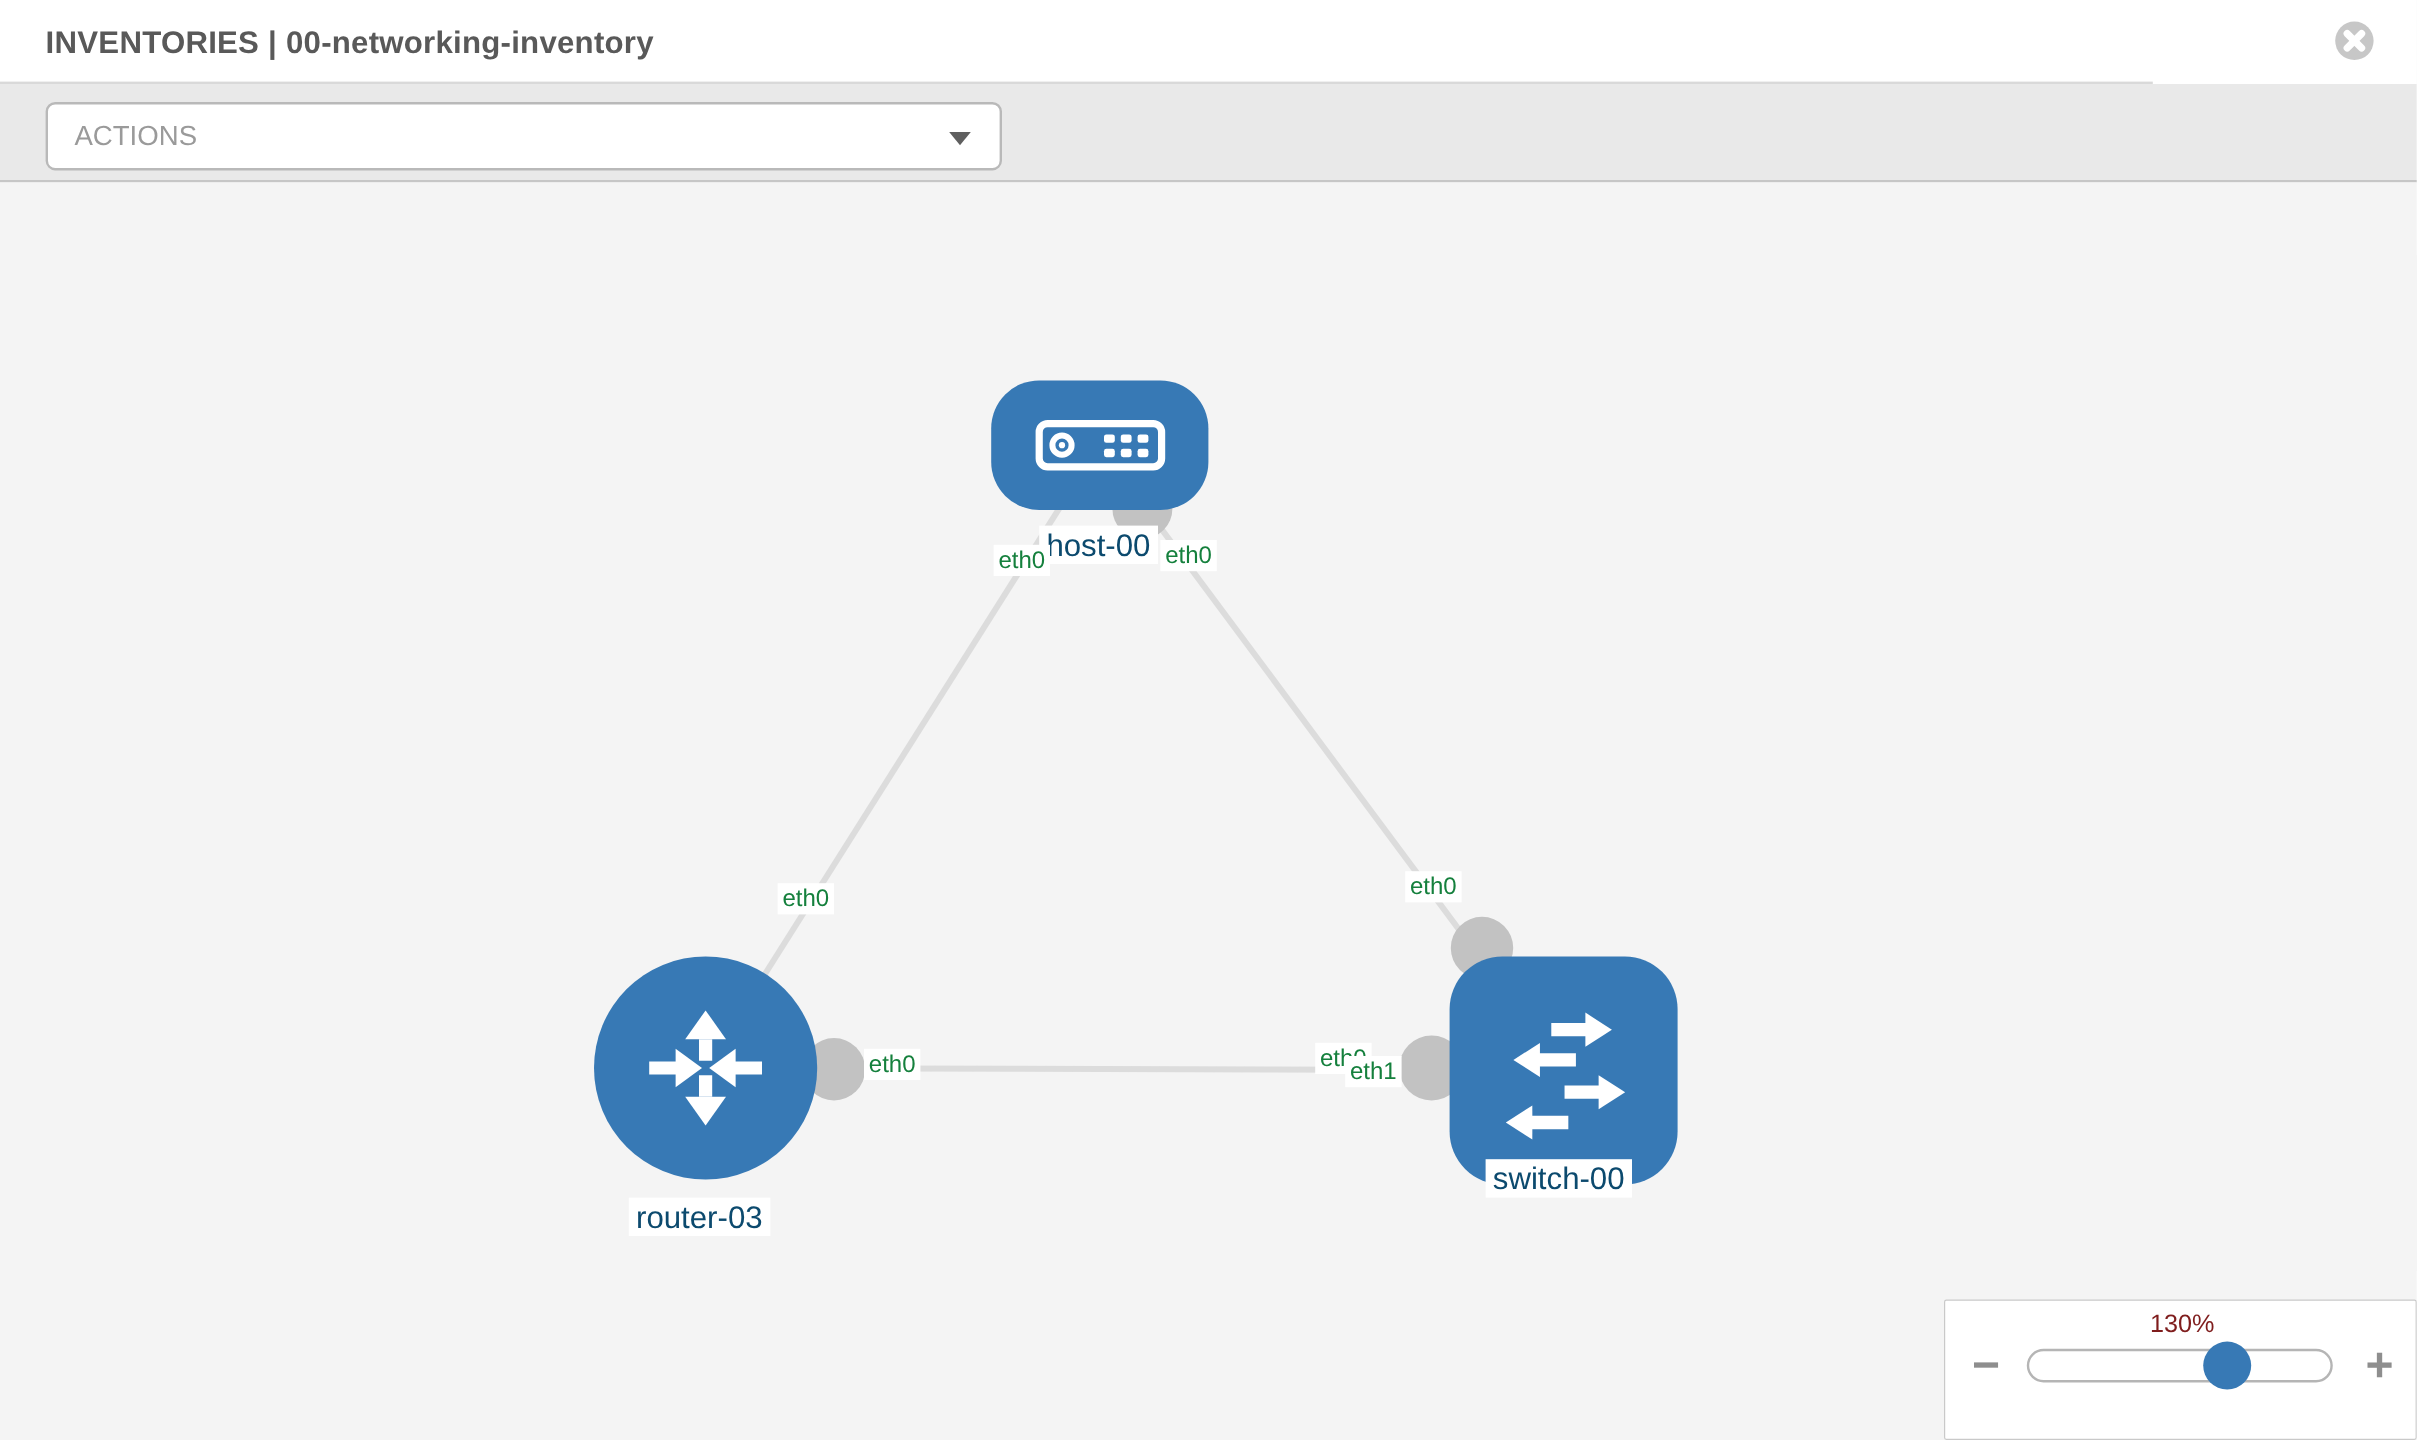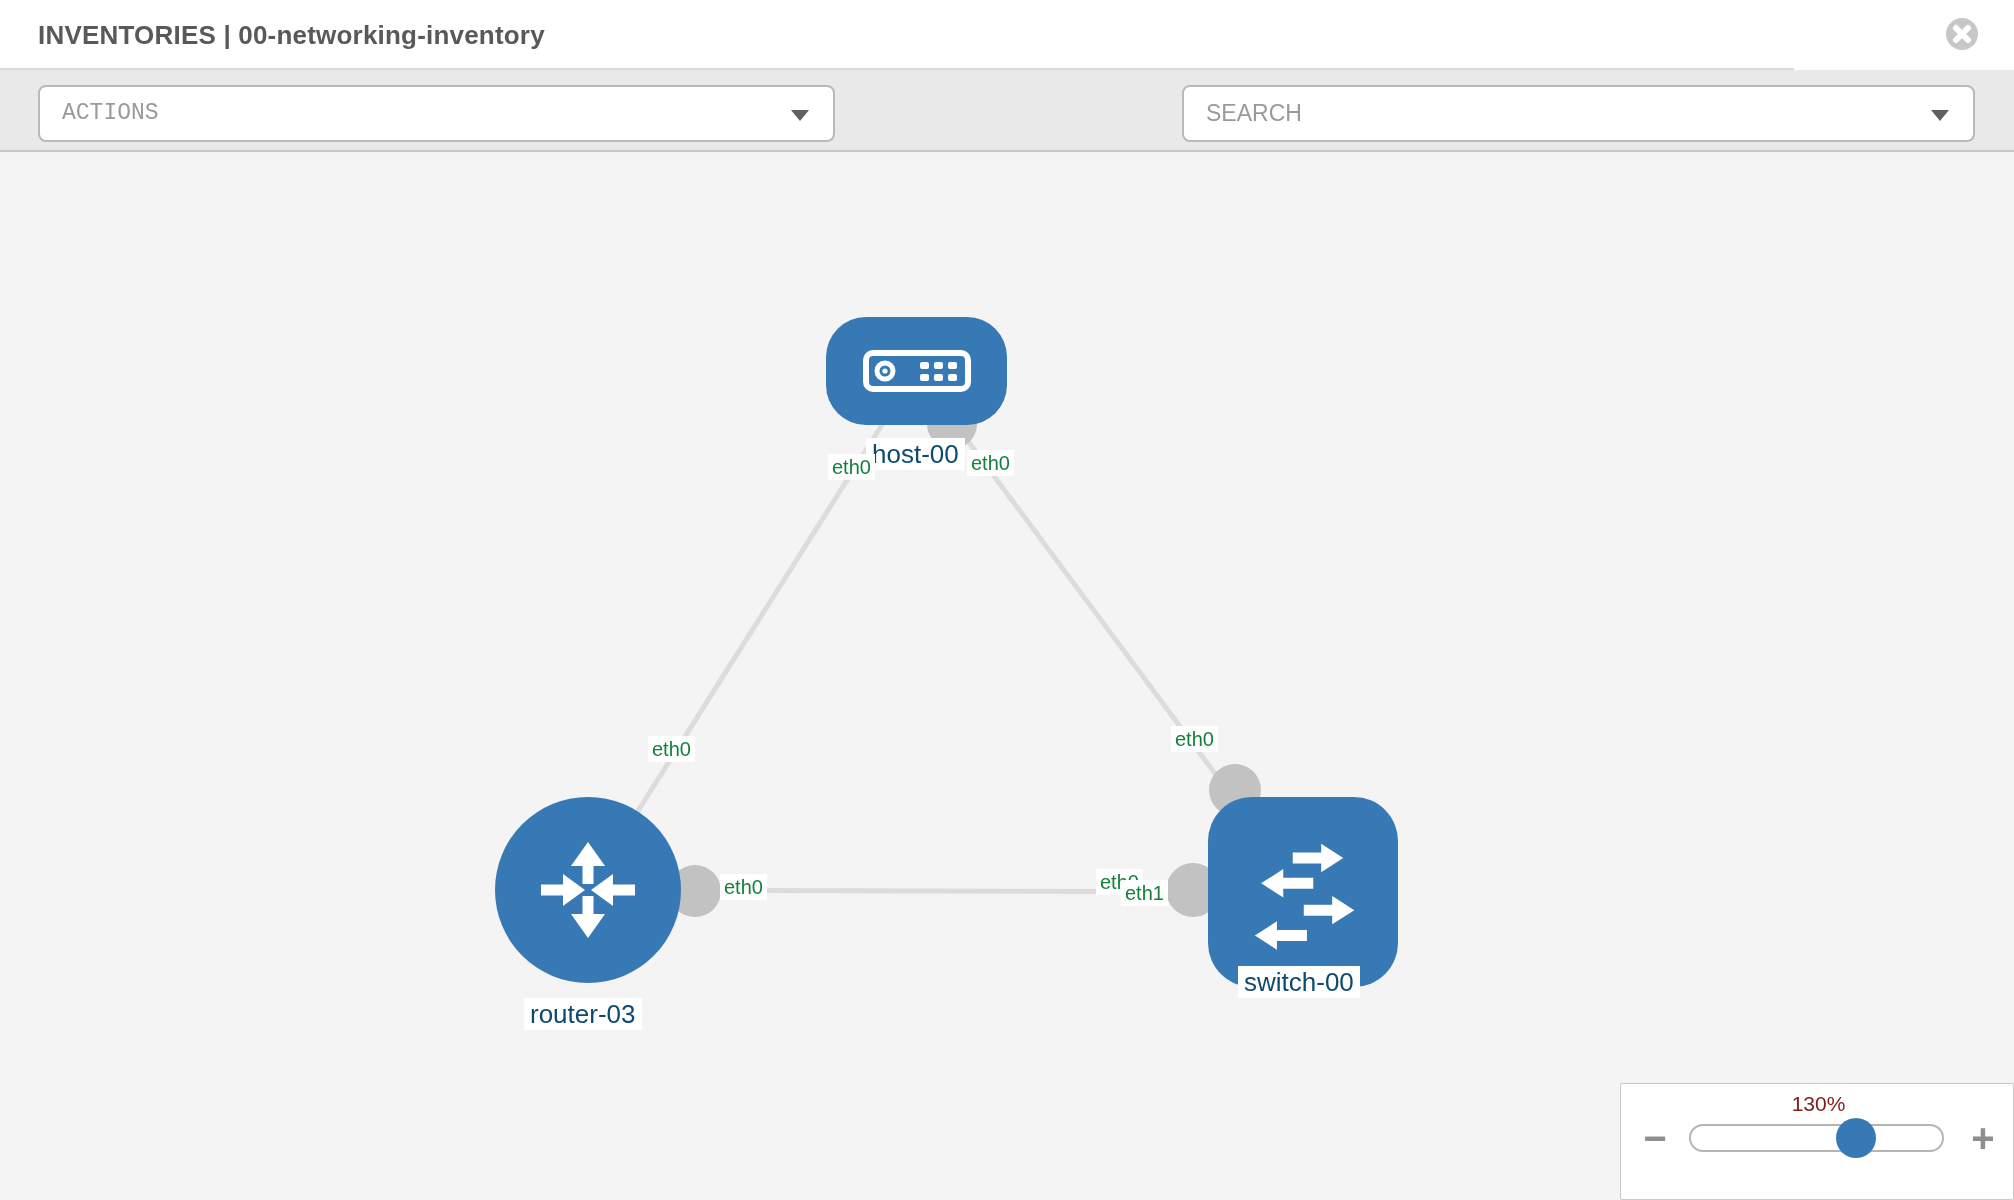--- a/index.html
+++ b/index.html
@@ -24,21 +24,21 @@
   .toolbar {
     position: absolute; left: 0; top: 70px; width: 2014px; height: 82px;
     background: #e9e9e9; border-bottom: 2px solid #c6c6c6;
   }
   .dropdown {
     position: absolute; top: 15px; height: 57px; background: #ffffff;
     border: 2px solid #b9b9b9; border-radius: 8px;
   }
   .dropdown .dd-label {
     position: absolute; left: 22px; top: 0; height: 53px; line-height: 53px;
-    font-size: 23px; color: #9a9a9a; font-family: Liberation Mono, monospace;
+    font-size: 23px; color: #9a9a9a;
   }
   .caret {
     position: absolute; right: 24px; top: 23px; width: 0; height: 0;
     border-left: 9px solid transparent; border-right: 9px solid transparent;
     border-top: 11px solid #5f5f5f;
   }
   .actions-dd { left: 38px; width: 797px; }
   .search-dd  { left: 1182px; width: 793px; }
   .search-input {
     position: absolute; left: 0; top: 0; width: 100%; height: 53px;
@@ -141,24 +141,20 @@
 
   <button class="tool-icon-btn key-btn">
     <svg width="44" height="44" viewBox="0 0 44 44">
       <circle cx="14" cy="13" r="8" fill="none" stroke="#76828b" stroke-width="6"></circle>
       <line x1="20" y1="19" x2="36" y2="34" stroke="#76828b" stroke-width="7" stroke-linecap="round"></line>
       <line x1="35" y1="33" x2="40" y2="28" stroke="#76828b" stroke-width="7" stroke-linecap="round"></line>
       <line x1="28" y1="27" x2="32" y2="23" stroke="#76828b" stroke-width="6" stroke-linecap="round"></line>
     </svg>
   </button>
 
-  <div class="dropdown search-dd">
-    <input class="search-input" type="text" placeholder="SEARCH" style="">
-    <span class="caret"></span>
-  </div>
 </div>
 
 <div class="canvas">
 
   <svg class="edges-svg" width="2014" height="1048" viewBox="0 0 2014 1048">
 
     <line x1="916" y1="219" x2="588" y2="738" stroke="#dcdcdc" stroke-width="5"></line>
     <line x1="916" y1="219" x2="1303" y2="740" stroke="#dcdcdc" stroke-width="5"></line>
     <line x1="588" y1="738" x2="1303" y2="740" stroke="#dcdcdc" stroke-width="5"></line>
 

